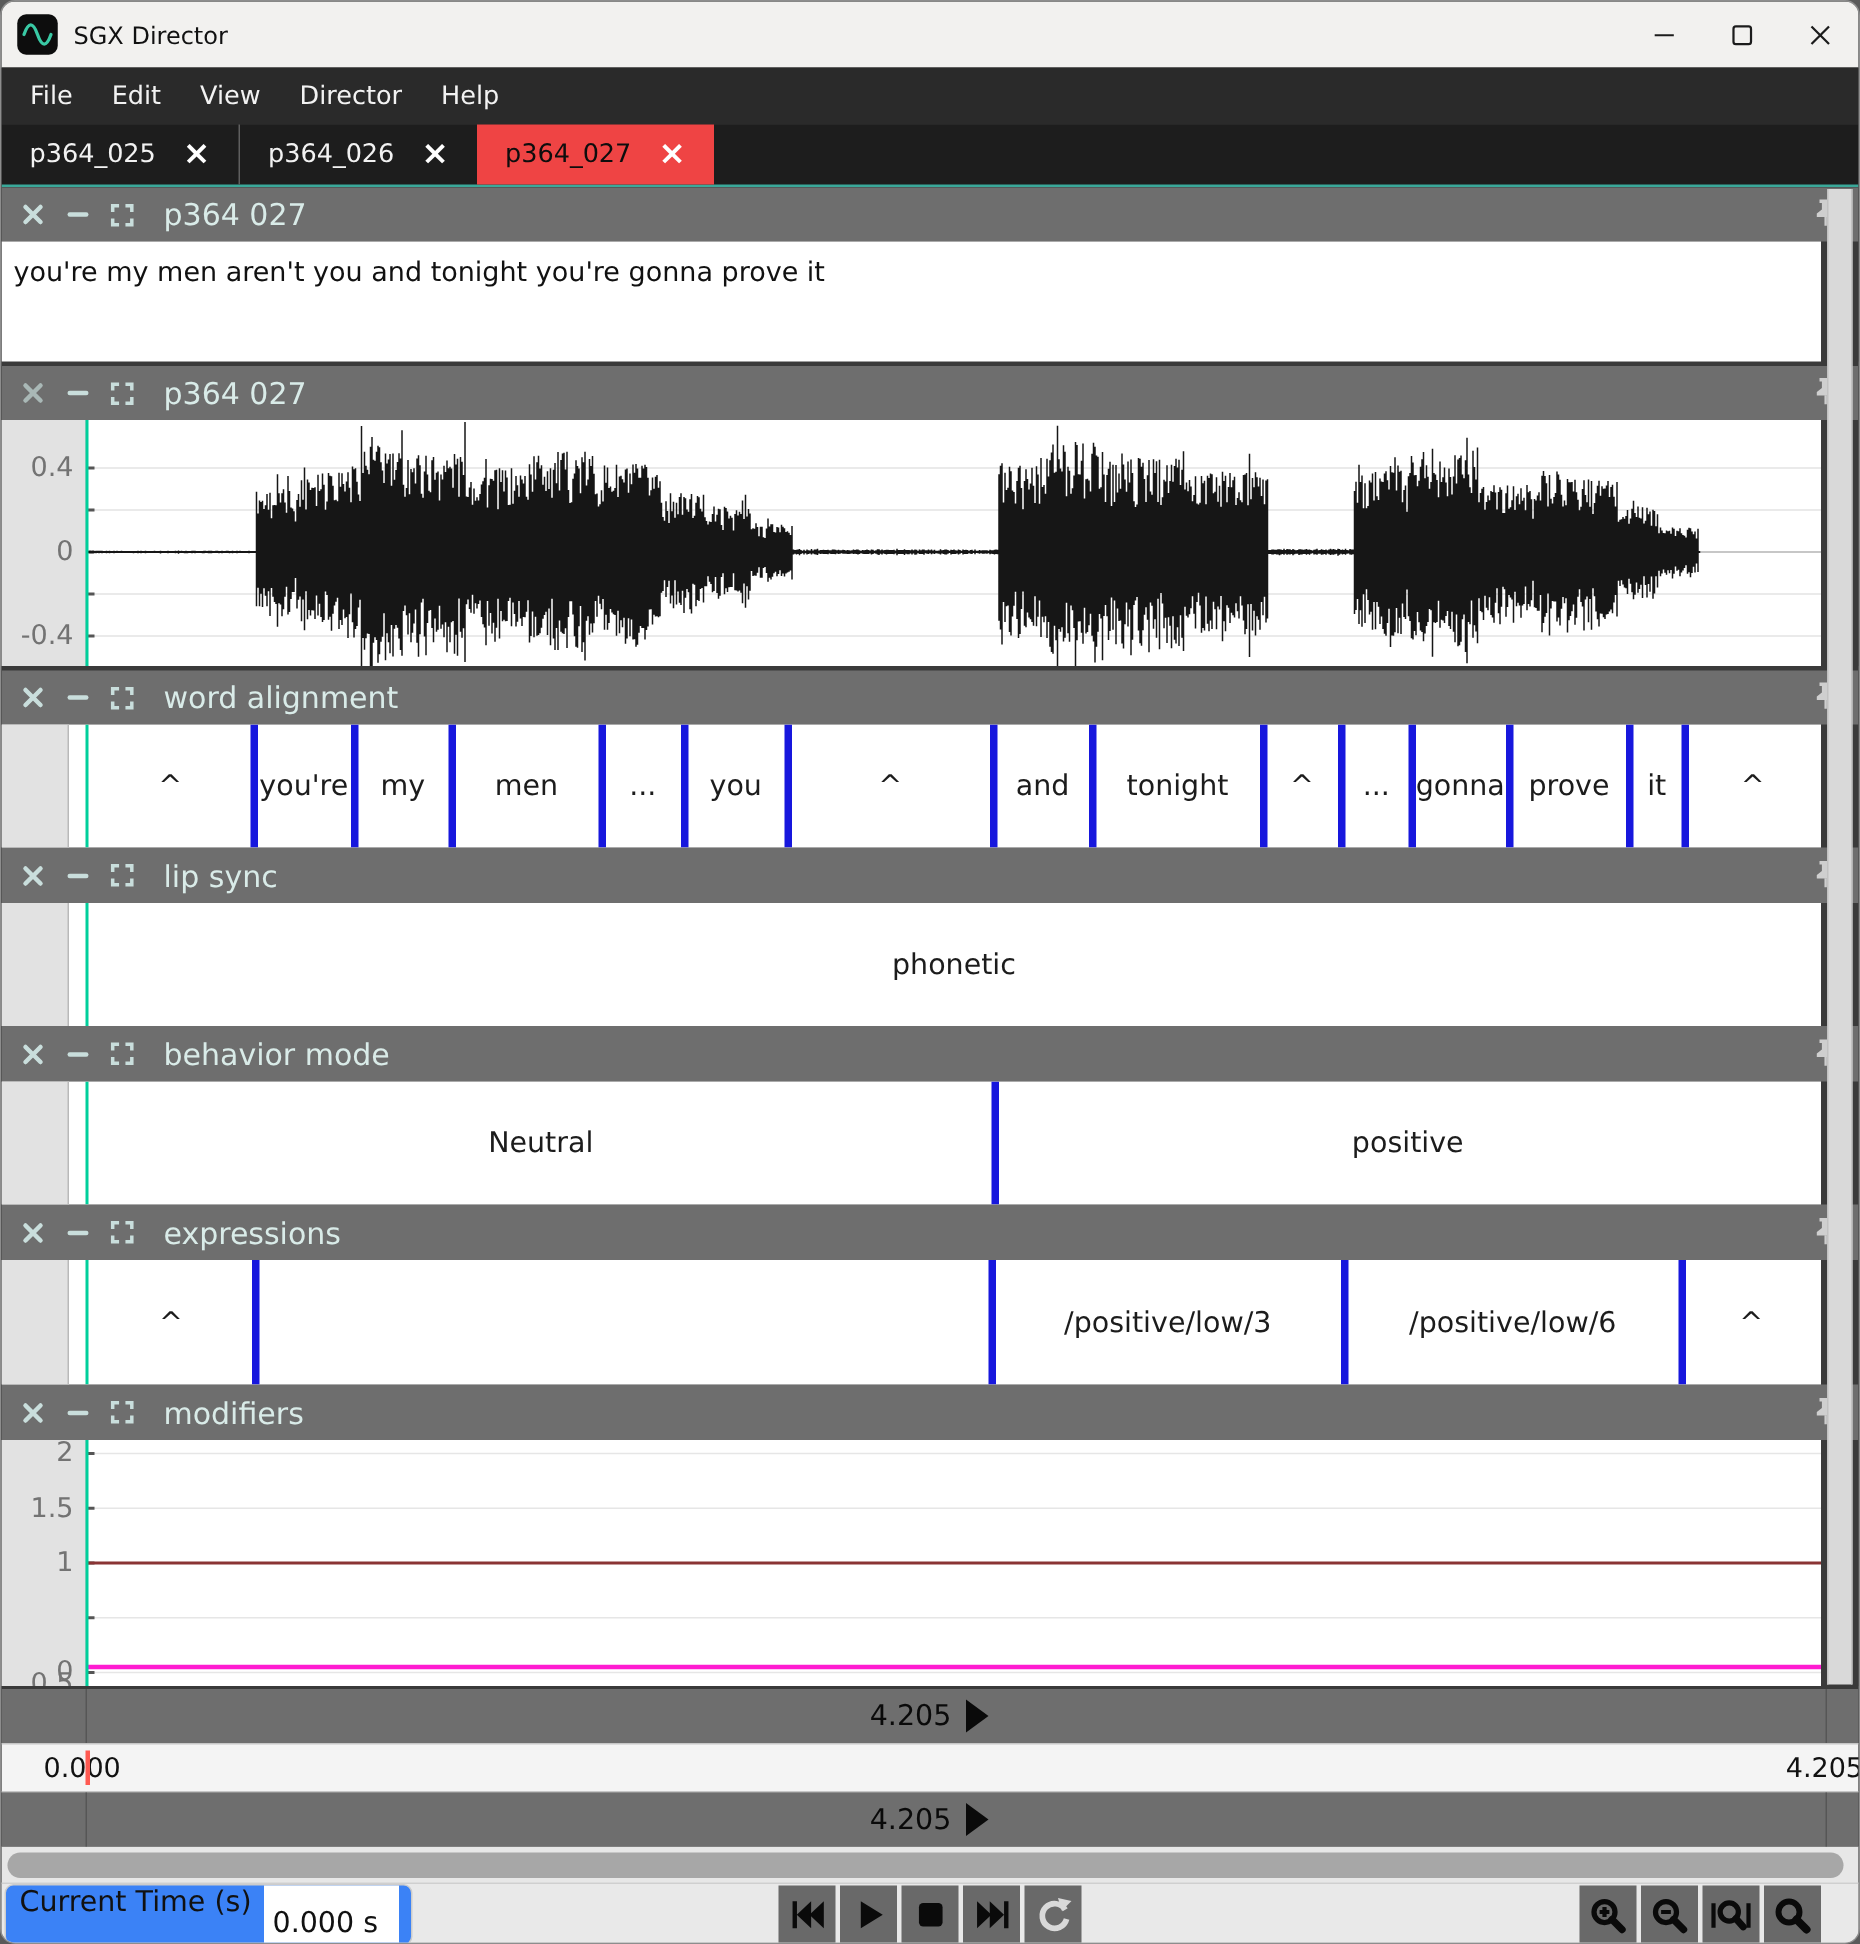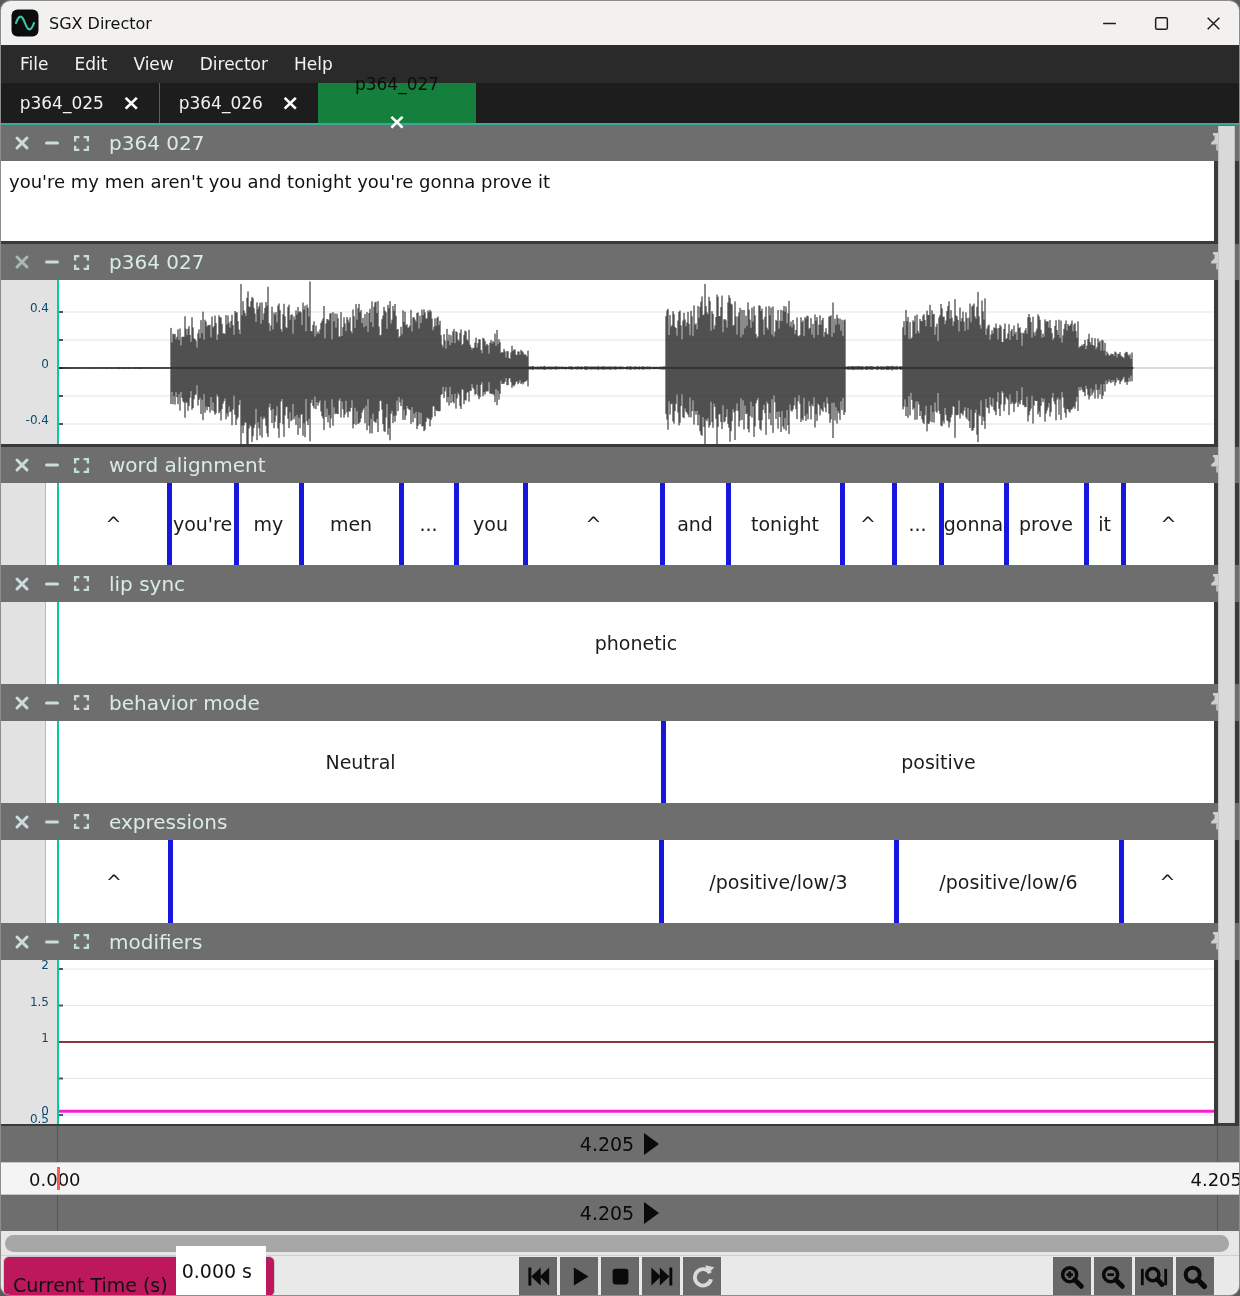--- a/index.html
+++ b/index.html
@@ -14,58 +14,58 @@
   .win-btn{width:52px;height:100%;display:flex;align-items:center;justify-content:center;cursor:default;}
 
   
   .menubar{height:38px;background:#2a2a2a;display:flex;align-items:center;padding-left:6px;flex:none;}
   .menu-item{color:#f2f2f2;font-size:17px;padding:0 13px;line-height:38px;}
 
   
   .tabbar{height:40px;background:#1d1d1d;display:flex;align-items:stretch;border-bottom:2px solid #3aa899;flex:none;}
   .tab{width:158px;display:flex;align-items:center;justify-content:center;gap:18px;color:#f2f2f2;font-size:17px;position:relative;}
   .tab + .tab{border-left:1px solid #5f5f5f;}
-  .tab.active{background:#15803d;color:#0d0d0d;border-left:none;flex-direction:column;}
+  .tab.active{background:#ef4444;color:#0d0d0d;border-left:none;}
   .tab-close{font-size:22px;font-weight:bold;color:#fff;line-height:20px;}
   .tab.active .tab-close{color:#fff;}
 
   
   .main{flex:none;background:#3a3a3a;}
   .panel{background:#3a3a3a;}
   .panel-header{height:36px;background:#6e6e6e;display:flex;align-items:center;padding:0 12px;gap:13px;}
   .panel-header.tall{height:37px;}
   .ph-icon{width:17px;height:17px;display:flex;align-items:center;justify-content:center;flex:none;}
   .panel-title{color:#d9ebe8;font-size:20px;margin-left:6px;white-space:nowrap;}
   .pin{margin-left:auto;width:20px;height:22px;}
   .panel-body{position:relative;background:#ffffff;width:1213px;overflow:hidden;}
   .gutter{position:absolute;left:0;top:0;bottom:0;width:45px;background:#e2e2e2;border-right:1px solid #b9b9b9;box-sizing:border-box;}
   .gutter.wide{width:57px;}
   .playhead{position:absolute;left:56px;top:0;bottom:0;width:2px;background:#00cf9b;z-index:5;}
   .seg-label{position:absolute;top:0;bottom:0;display:flex;align-items:center;justify-content:center;font-size:19px;color:#1c1c1c;overflow:hidden;white-space:nowrap;z-index:2;}
   .divider{position:absolute;top:0;bottom:0;width:5px;background:#1717dd;z-index:3;}
   .transcript-body{font-size:18px;color:#111;padding:10px 0 0 8px;box-sizing:border-box;}
-  .ytick{position:absolute;right:8px;font-size:12px;color:#0c4a6e;}
+  .ytick{position:absolute;right:8px;font-size:18px;color:#737373;}
   .chart-svg{position:absolute;left:57px;top:0;}
 
   
   .slider-row{height:36px;background:#6e6e6e;position:relative;display:flex;align-items:center;justify-content:center;gap:9px;}
   .slider-row .vline{position:absolute;top:0;bottom:0;width:1px;background:#565656;}
   .slider-value{font-size:19px;color:#0a0a0a;z-index:1;}
   .slider-arrow{width:17px;height:24px;z-index:1;}
   .ruler{height:33px;background:#f4f4f4;position:relative;border-top:1px solid #c6c6c6;border-bottom:1px solid #c6c6c6;box-sizing:border-box;}
   .ruler-start{position:absolute;left:28px;top:50%;transform:translateY(-50%);font-size:18px;color:#111;}
   .ruler-end{position:absolute;right:-3px;top:50%;transform:translateY(-50%);font-size:18px;color:#111;}
   .ruler-playhead{position:absolute;left:56px;top:4px;bottom:4px;width:3px;background:#ff5a52;}
 
   
   .bottom-chrome{flex:1;background:#e7e7e7;display:flex;flex-direction:column;}
   .hscroll{height:24px;display:flex;align-items:center;padding:0 4px;}
   .hscroll-thumb{height:17px;border-radius:9px;background:#a7a7a7;width:calc(100% - 6px);}
   .bottombar{flex:1;display:flex;align-items:center;position:relative;border-top:1px solid #cfcfcf;background:#e9e9e9;}
-  .time-card{display:flex;align-items:flex-end;background:#be185d;border:1px solid #cccccc;border-radius:6px;height:39px;margin-left:2px;padding:0 8px 0 9px;gap:8px;}
+  .time-card{display:flex;align-items:flex-start;background:#3b82f6;border:1px solid #cccccc;border-radius:6px;height:39px;margin-left:2px;padding:0 8px 0 9px;gap:8px;}
   .time-label{font-size:19px;color:#111;white-space:nowrap;}
   .time-field{background:#ffffff;font-size:19px;color:#111;height:50px;display:flex;align-items:center;padding:0 14px 0 6px;white-space:nowrap;}
   .transport{position:absolute;left:50%;transform:translateX(-50%);display:flex;gap:3px;}
   .t-btn{width:38px;height:40px;background:#696969;display:flex;align-items:center;justify-content:center;}
   .zoom-group{margin-left:auto;display:flex;gap:3px;margin-right:25px;}
 
   
   .vscroll{position:absolute;left:1217px;top:125px;width:17px;height:997px;background:#d9d9d9;border-left:1px solid #c2c2c2;border-right:1px solid #c2c2c2;box-sizing:border-box;z-index:8;}
 </style>
 </head>

